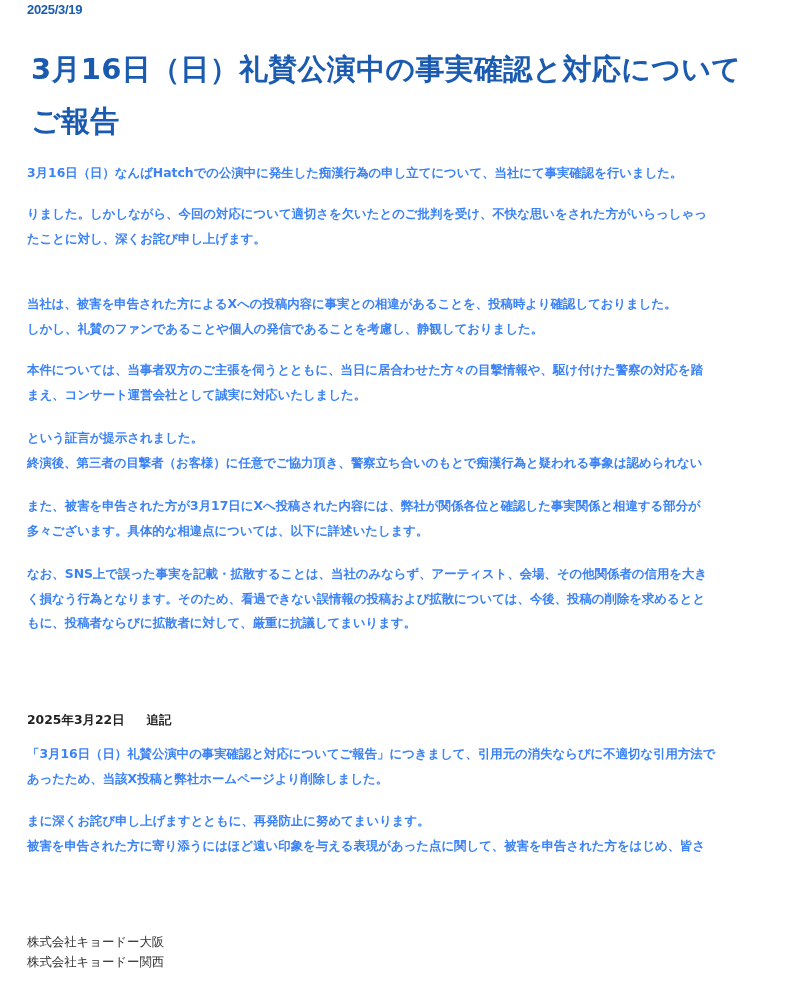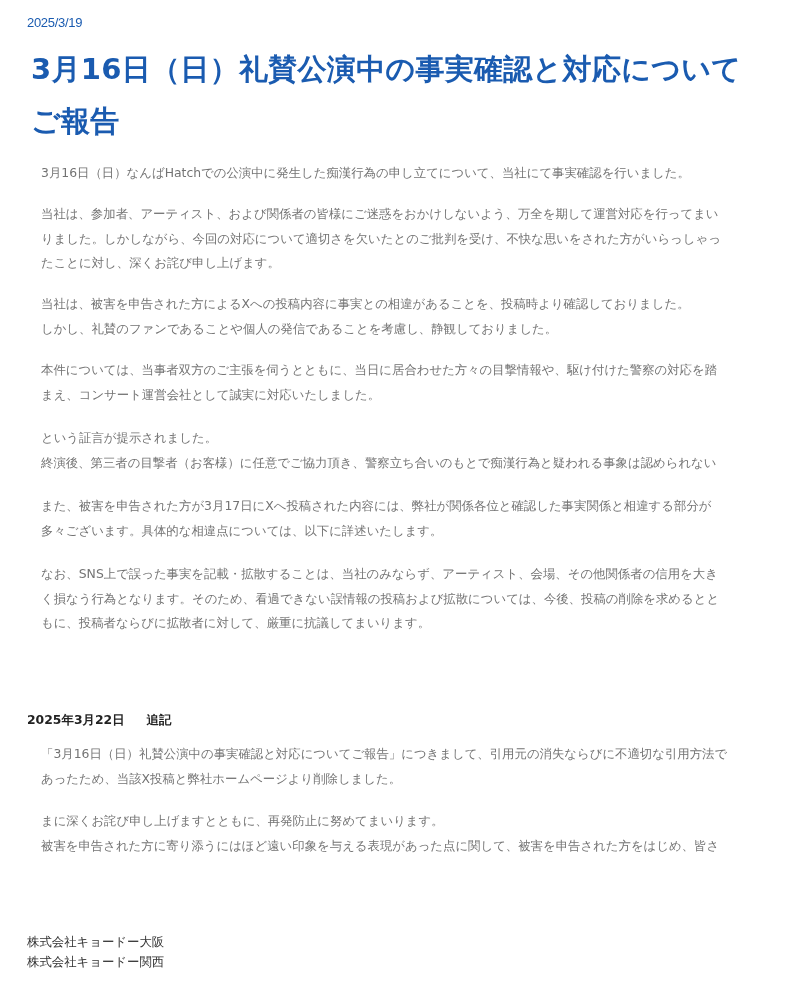--- a/index.html
+++ b/index.html
@@ -2,33 +2,33 @@
 <html><head>
   <meta charset="utf-8">
   <style>
     html, body { margin: 0; padding: 0; background: #ffffff; }
     body {
       width: 812px; height: 984px; overflow: hidden; position: relative;
       font-family: "DejaVu Sans", "Liberation Sans", sans-serif;
       color: #333333;
     }
     .date {
-      position: absolute; left: 27px; top: 15px;
-      font-size: 13px; font-weight: normal; color: #1a5bb0;
+      position: absolute; left: 27px; top: 2px;
+      font-size: 13px; font-weight: bold; color: #1a5bb0;
       font-family: "Liberation Sans", sans-serif; letter-spacing: -0.3px;
     }
     .title {
       position: absolute; left: 26px; top: 38px; width: 780px;
       margin: 5px; font-size: 29px; font-weight: bold; color: #1a5bb0;
       line-height: 52px; letter-spacing: 0.3px;
     }
     .title span { display: block; white-space: nowrap; }
     .body-text {
-      position: absolute; left: 41px; width: 770px;
-      font-size: 12.4px; line-height: 24.5px; color: #737373;
+      position: absolute; left: 27px; width: 770px;
+      font-size: 12.4px; line-height: 24.5px; color: #3b82f6; font-weight: bold;
     }
     .body-text .line { display: block; white-space: nowrap; }
     .ps-header {
       position: absolute; left: 27px; top: 700px;
       font-size: 12.4px; font-weight: bold; color: #222222; margin-top: 12px;
     }
     .ps-header .gap { display: inline-block; width: 22px; }
     .signature {
       position: absolute; left: 27px; top: 922px;
       font-size: 12.4px; line-height: 20px; color: #333333; margin-top: 10px;
@@ -43,21 +43,20 @@
 <h1 class="title">
   <span>3月16日（日）礼賛公演中の事実確認と対応について</span>
   <span>ご報告</span>
 </h1>
 
 <div class="body-text" style="top:161px">
   <span class="line">3月16日（日）なんばHatchでの公演中に発生した痴漢行為の申し立てについて、当社にて事実確認を行いました。</span>
 </div>
 
 <div class="body-text" style="top:202px">
-  <span class="line">当社は、参加者、アーティスト、および関係者の皆様にご迷惑をおかけしないよう、万全を期して運営対応を行ってまい</span>
   <span class="line">りました。しかしながら、今回の対応について適切さを欠いたとのご批判を受け、不快な思いをされた方がいらっしゃっ</span>
   <span class="line">たことに対し、深くお詫び申し上げます。</span>
 </div>
 
 <div class="body-text" style="top:292px">
   <span class="line">当社は、被害を申告された方によるXへの投稿内容に事実との相違があることを、投稿時より確認しておりました。</span>
   <span class="line">しかし、礼賛のファンであることや個人の発信であることを考慮し、静観しておりました。</span>
 </div>
 
 <div class="body-text" style="top:358px">

